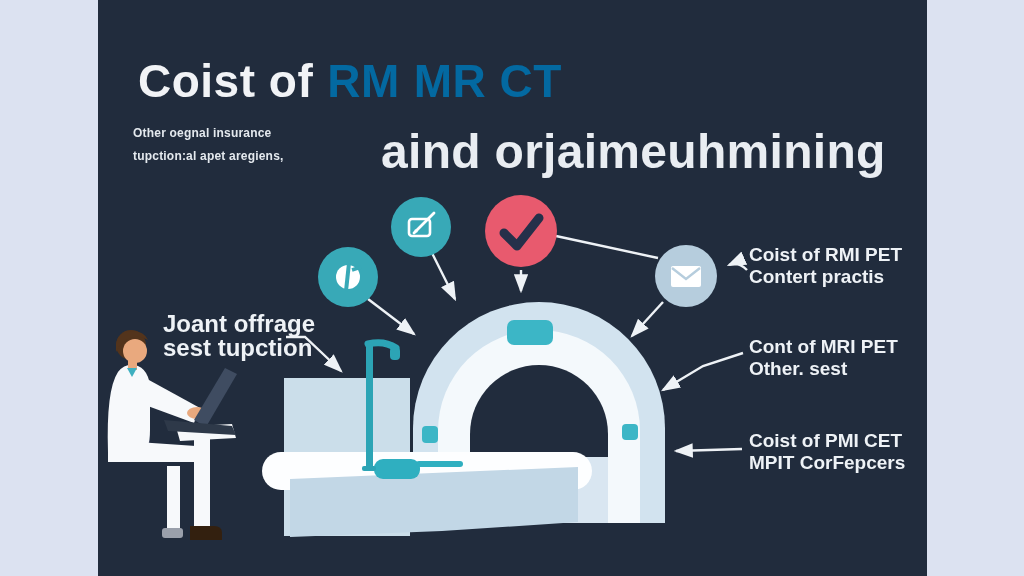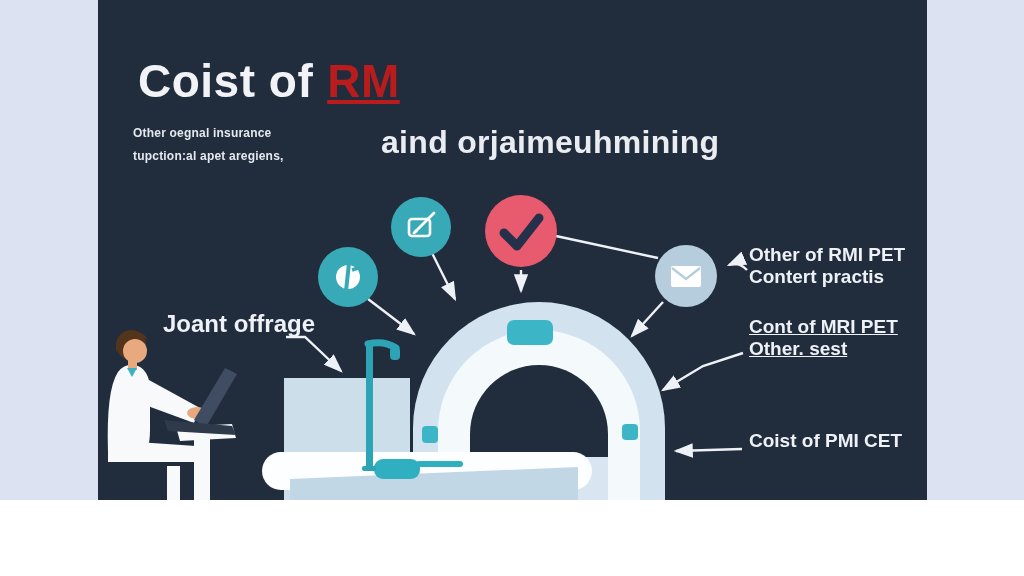--- a/index.html
+++ b/index.html
@@ -1,51 +1,51 @@
 <!DOCTYPE html>
 <html><head>
 <meta charset="utf-8">
 <style>
   html,body { margin:0; padding:0; background:#ffffff; }
   .frame {
-    position:relative; width:1024px; height:500px; overflow:hidden;
+    position:relative; width:1024px; height:576px; overflow:hidden;
     background:#dce2f1;
     font-family:"Liberation Sans", sans-serif;
   }
   .panel {
     position:absolute; left:98px; top:0; width:829px; height:576px;
     background:#212c3d;
   }
   .svg-layer { position:absolute; left:0; top:0; }
 
   .page-title {
     position:absolute; left:138px; top:54px;
     display:flex; gap:14px; align-items:baseline;
     font-size:46px; font-weight:700; letter-spacing:0.5px; white-space:pre;
   }
   .t-white { color:#f1f3f6; }
-  .t-cream { color:#b91c1c;text-decoration:underline; }
+  .t-cream { color:#0369a1; }
 
   .subtitle-small {
     position:absolute; left:133px; top:122px;
     font-size:12px; line-height:23px; font-weight:600; color:#e4e9ee;
     letter-spacing:0.2px;
   }
   .subtitle-large {
     position:absolute; left:381px; top:124px;
-    font-size:32px; font-weight:700; color:#e9edf2; letter-spacing:0.3px;
+    font-size:48px; font-weight:700; color:#e9edf2; letter-spacing:0.3px;
   }
 
   .callout {
     position:absolute; font-weight:600; color:#eef2f6;
   }
   .callout-left { left:163px; top:312px; font-size:24px; line-height:24px; }
   .callout-right { left:749px; font-size:19px; line-height:22px; }
   .cr-1 { top:244px; }
-  .cr-2 { top:316px;text-decoration:underline; }
+  .cr-2 { top:336px; }
   .cr-3 { top:430px; }
 </style>
 </head>
 <body>
 
 <div class="frame">
   <div class="panel"></div>
 
   <svg class="svg-layer" width="1024" height="576" viewBox="0 0 1024 576">
     <defs>
@@ -133,39 +133,42 @@
         <circle cx="686" cy="276" r="31" fill="#b6cddd"></circle>
         <rect x="671" y="266" width="30" height="21" rx="2" fill="#ffffff"></rect>
         <path d="M672,268 L686,279 L700,268" stroke="#b6cddd" stroke-width="2.4" fill="none"></path>
       </g>
     </g>
   </svg>
 
   <div class="page-title">
     <span class="t-white">Coist of</span>
     <span class="t-cream">RM</span>
+    <span class="t-cream">MR CT</span>
   </div>
 
   <div class="subtitle-small">
     <div>Other oegnal insurance</div>
     <div>tupction:al apet aregiens,</div>
   </div>
 
   <div class="subtitle-large">aind orjaimeuhmining</div>
 
   <div class="callout callout-left">
     <div>Joant offrage</div>
+    <div>sest tupction</div>
   </div>
 
   <div class="callout callout-right cr-1">
-    <div>Other of RMI PET</div>
+    <div>Coist of RMI PET</div>
     <div>Contert practis</div>
   </div>
 
   <div class="callout callout-right cr-2">
     <div>Cont of MRI PET</div>
     <div>Other. sest</div>
   </div>
 
   <div class="callout callout-right cr-3">
     <div>Coist of PMI CET</div>
+    <div>MPIT CorFepcers</div>
   </div>
 </div>
 
 </body></html>

